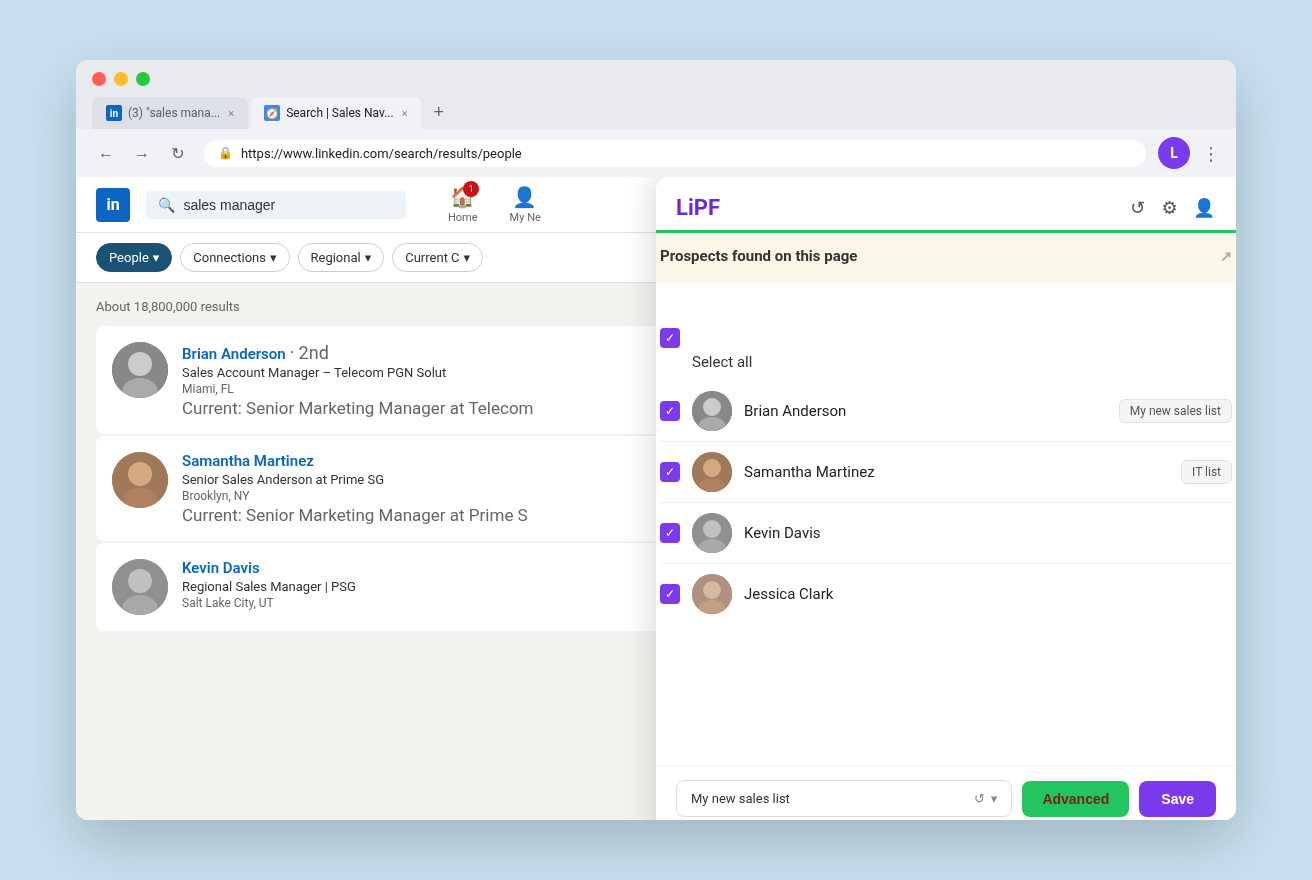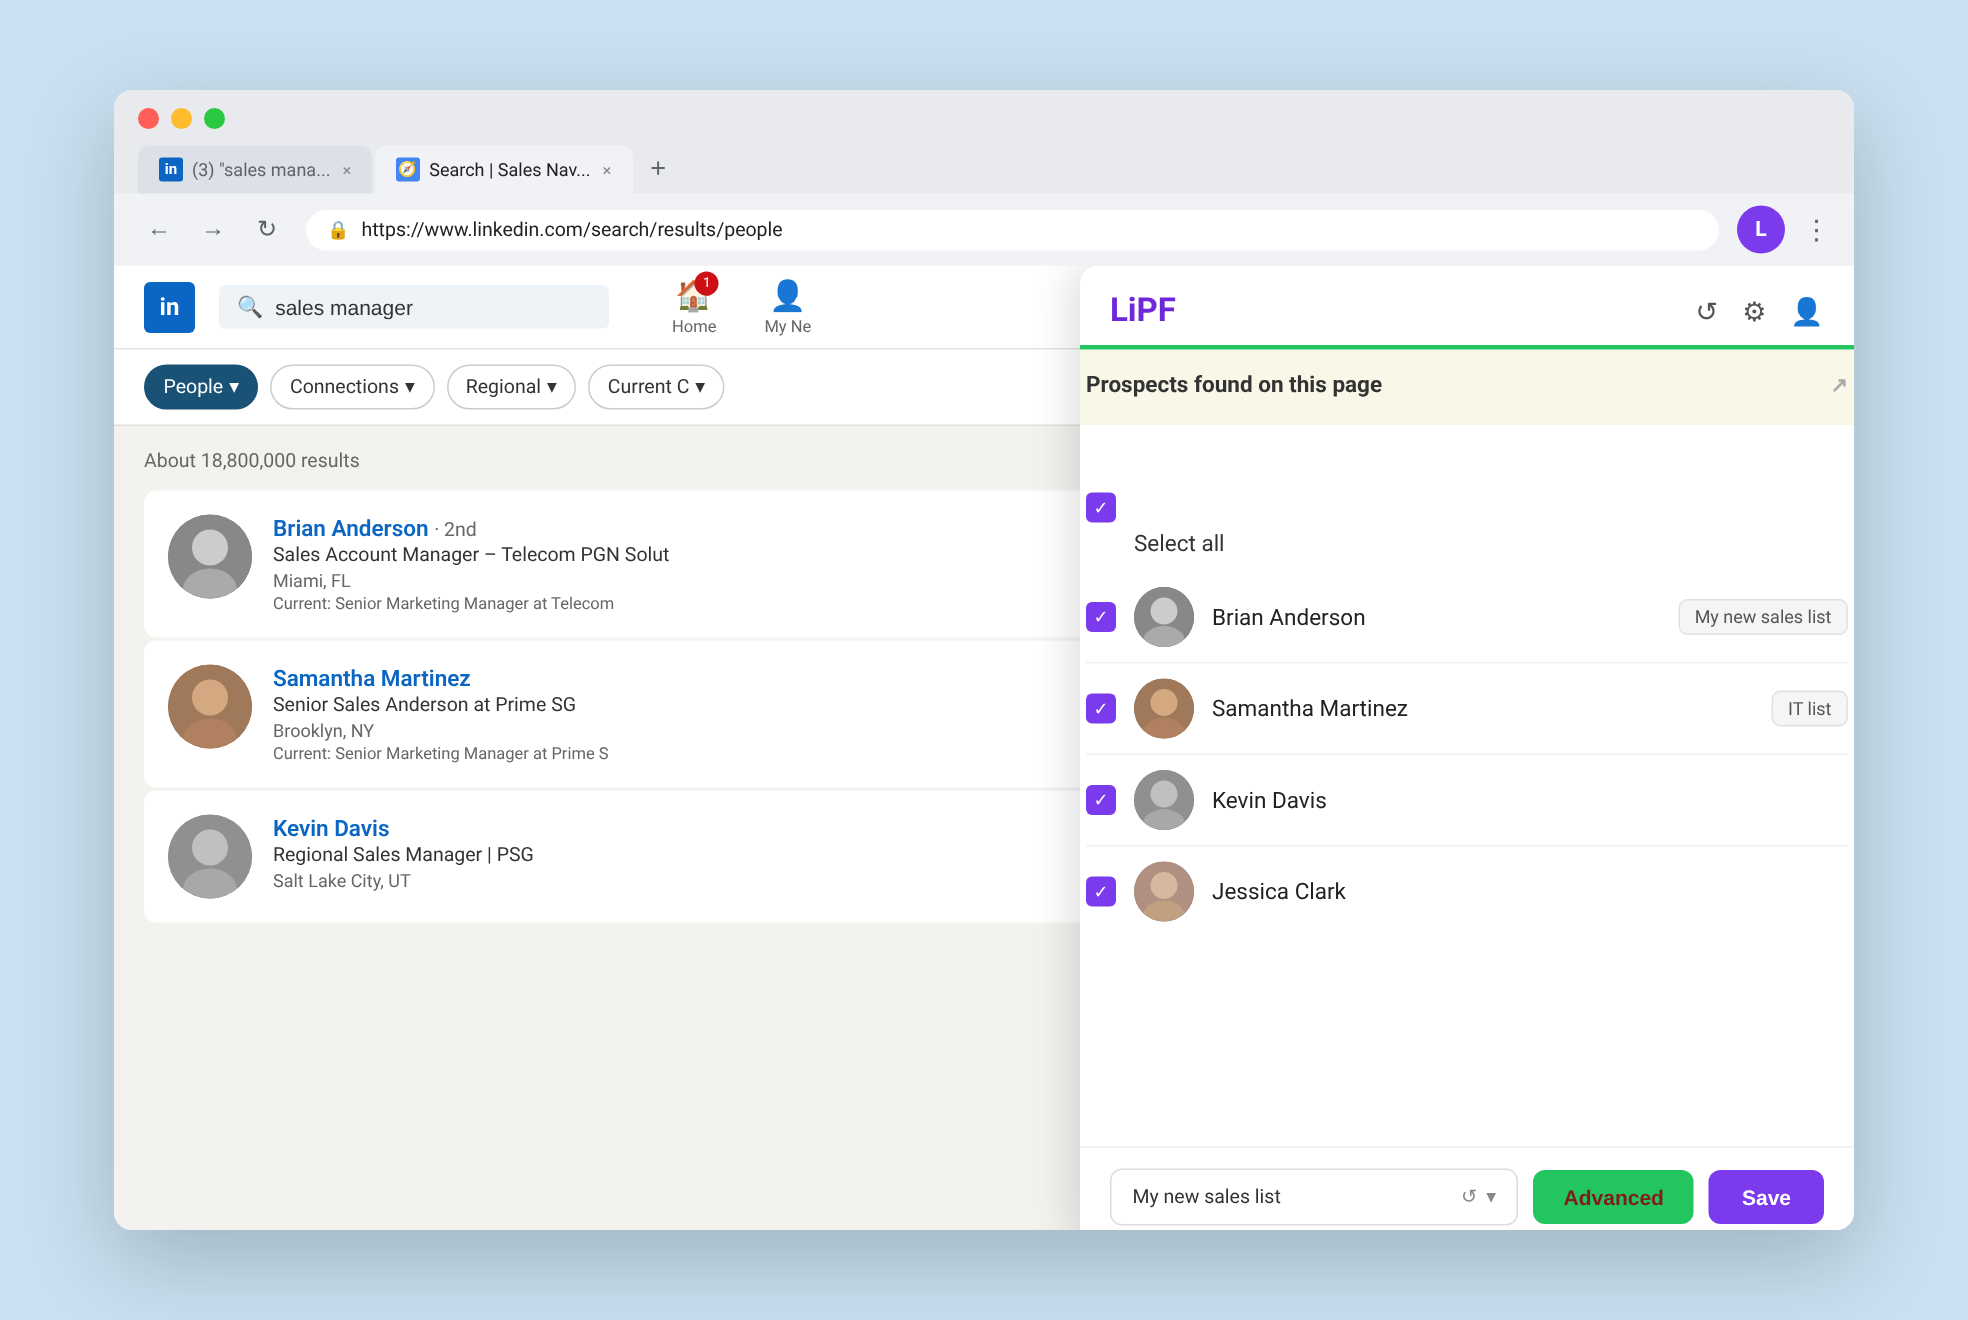--- a/index.html
+++ b/index.html
@@ -309,46 +309,46 @@
       flex-shrink: 0;
       background: #ddd;
     }
     .person-info {}
     .person-name {
       font-weight: 600;
       font-size: 15px;
       color: #0a66c2;
     }
     .person-degree {
-      font-size: 13px;
+      font-size: 18px;
       color: #666;
       font-weight: 400;
     }
     .person-title {
       font-size: 13px;
       color: #333;
       margin-top: 2px;
     }
     .person-location {
       font-size: 12px;
       color: #666;
       margin-top: 2px;
     }
     .person-current {
-      font-size: 11px;
+      font-size: 17px;
       color: #666;
       margin-top: 2px;
     }
 
     
     .lipf-panel {
       position: absolute;
       right: 0;
       top: 0;
-      width: 516px;
+      width: 580px;
       height: 100%;
       background: white;
       border-radius: 12px 0 0 12px;
       box-shadow: -4px 0 30px rgba(0,0,0,0.15);
       display: flex;
       flex-direction: column;
       overflow: hidden;
     }
 
     .lipf-header {

